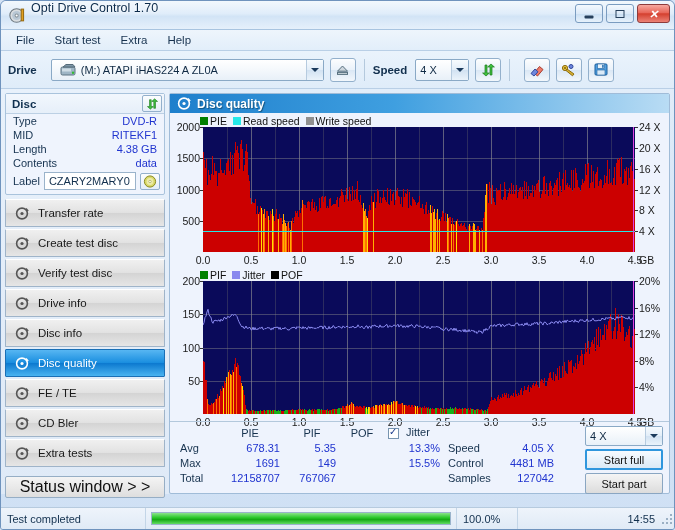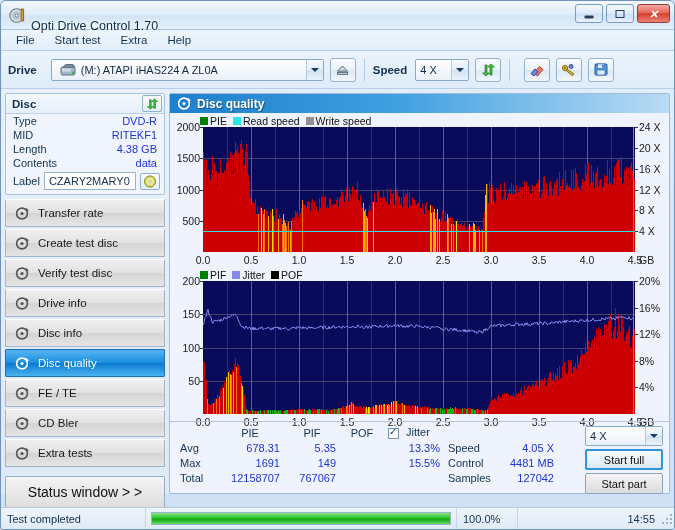--- a/index.html
+++ b/index.html
@@ -20,21 +20,21 @@
   }
   
   .titlebar {
     height: 29px; position: relative;
     background: linear-gradient(180deg,#f2f8fd 0%,#e0edfa 45%,#d2e4f6 55%,#e5f0fb 100%);
     border-bottom: 1px solid #a8c4e0;
     border-radius: 5px 5px 0 0;
   }
   .title-ico { position:absolute; left:8px; top:6px; width:17px; height:17px; }
   .title-text {
-    position:absolute; left:30px; top:18px;
+    position:absolute; left:30px; top:0;
     font-size:12.5px; color:#0b2a4a; font-weight:500;
     text-shadow: 0 0 3px #fff, 0 0 5px #fff;
   }
   .winbtns { position:absolute; right:4px; top:3px; display:flex; gap:3px; }
   .wbtn {
     width:28px; height:19px; border:1px solid #7a9cc0; border-radius:3px;
     background: linear-gradient(180deg,#f4f9fe 0%,#dceaf8 50%,#cadff3 51%,#e6f1fb 100%);
     position:relative;
   }
   .wbtn.close {
@@ -103,24 +103,24 @@
     height:28px; display:flex; align-items:center; gap:9px; padding-left:9px;
     border:1px solid #9fb4c9; border-top-color:#ffffff; margin-bottom:2px;
     background: linear-gradient(180deg,#f0f0f0 0%,#e2e2e2 48%,#d4d4d4 52%,#e6e6e6 100%);
     font-size:11.5px; color:#1a1a1a; border-radius:1px;
   }
   .testbtn.active {
     border:1px solid #1a6fb5;
     background: linear-gradient(180deg,#57b6f2 0%,#1b8fe0 48%,#0d7ad0 52%,#49b3f0 100%);
     color:#fff;
   }
-  .statusbtn { height:32px; margin-top:9px; border:1px solid #96aec5; border-radius:2px;
+  .statusbtn { height:22px; margin-top:9px; border:1px solid #96aec5; border-radius:2px;
                background:linear-gradient(180deg,#f4f4f4,#dedede);
                display:flex;align-items:center;justify-content:center;
-               font-size:14px; color:#111; }
+               font-size:16px; color:#111; }
   
   .pane { flex:1; margin:4px 4px 0 0; border:1px solid #a0bcd8; background:#eef3fd;
           border-radius:2px; display:flex; flex-direction:column; }
   .pane-head { height:19px; display:flex; align-items:center; gap:6px; padding-left:7px;
                background: linear-gradient(90deg,#1e7fcc 0%,#3f9fe0 45%,#b9dcf4 100%); }
   .pane-head b { color:#fff; font-size:12px; text-shadow:1px 1px 1px #14537f; }
   .chartwrap { position:relative; }
   .legend { position:absolute; display:flex; gap:6px; align-items:center; font-size:10.5px;
             color:#111; z-index:4; }
   .lg { display:flex; align-items:center; gap:2px; }

